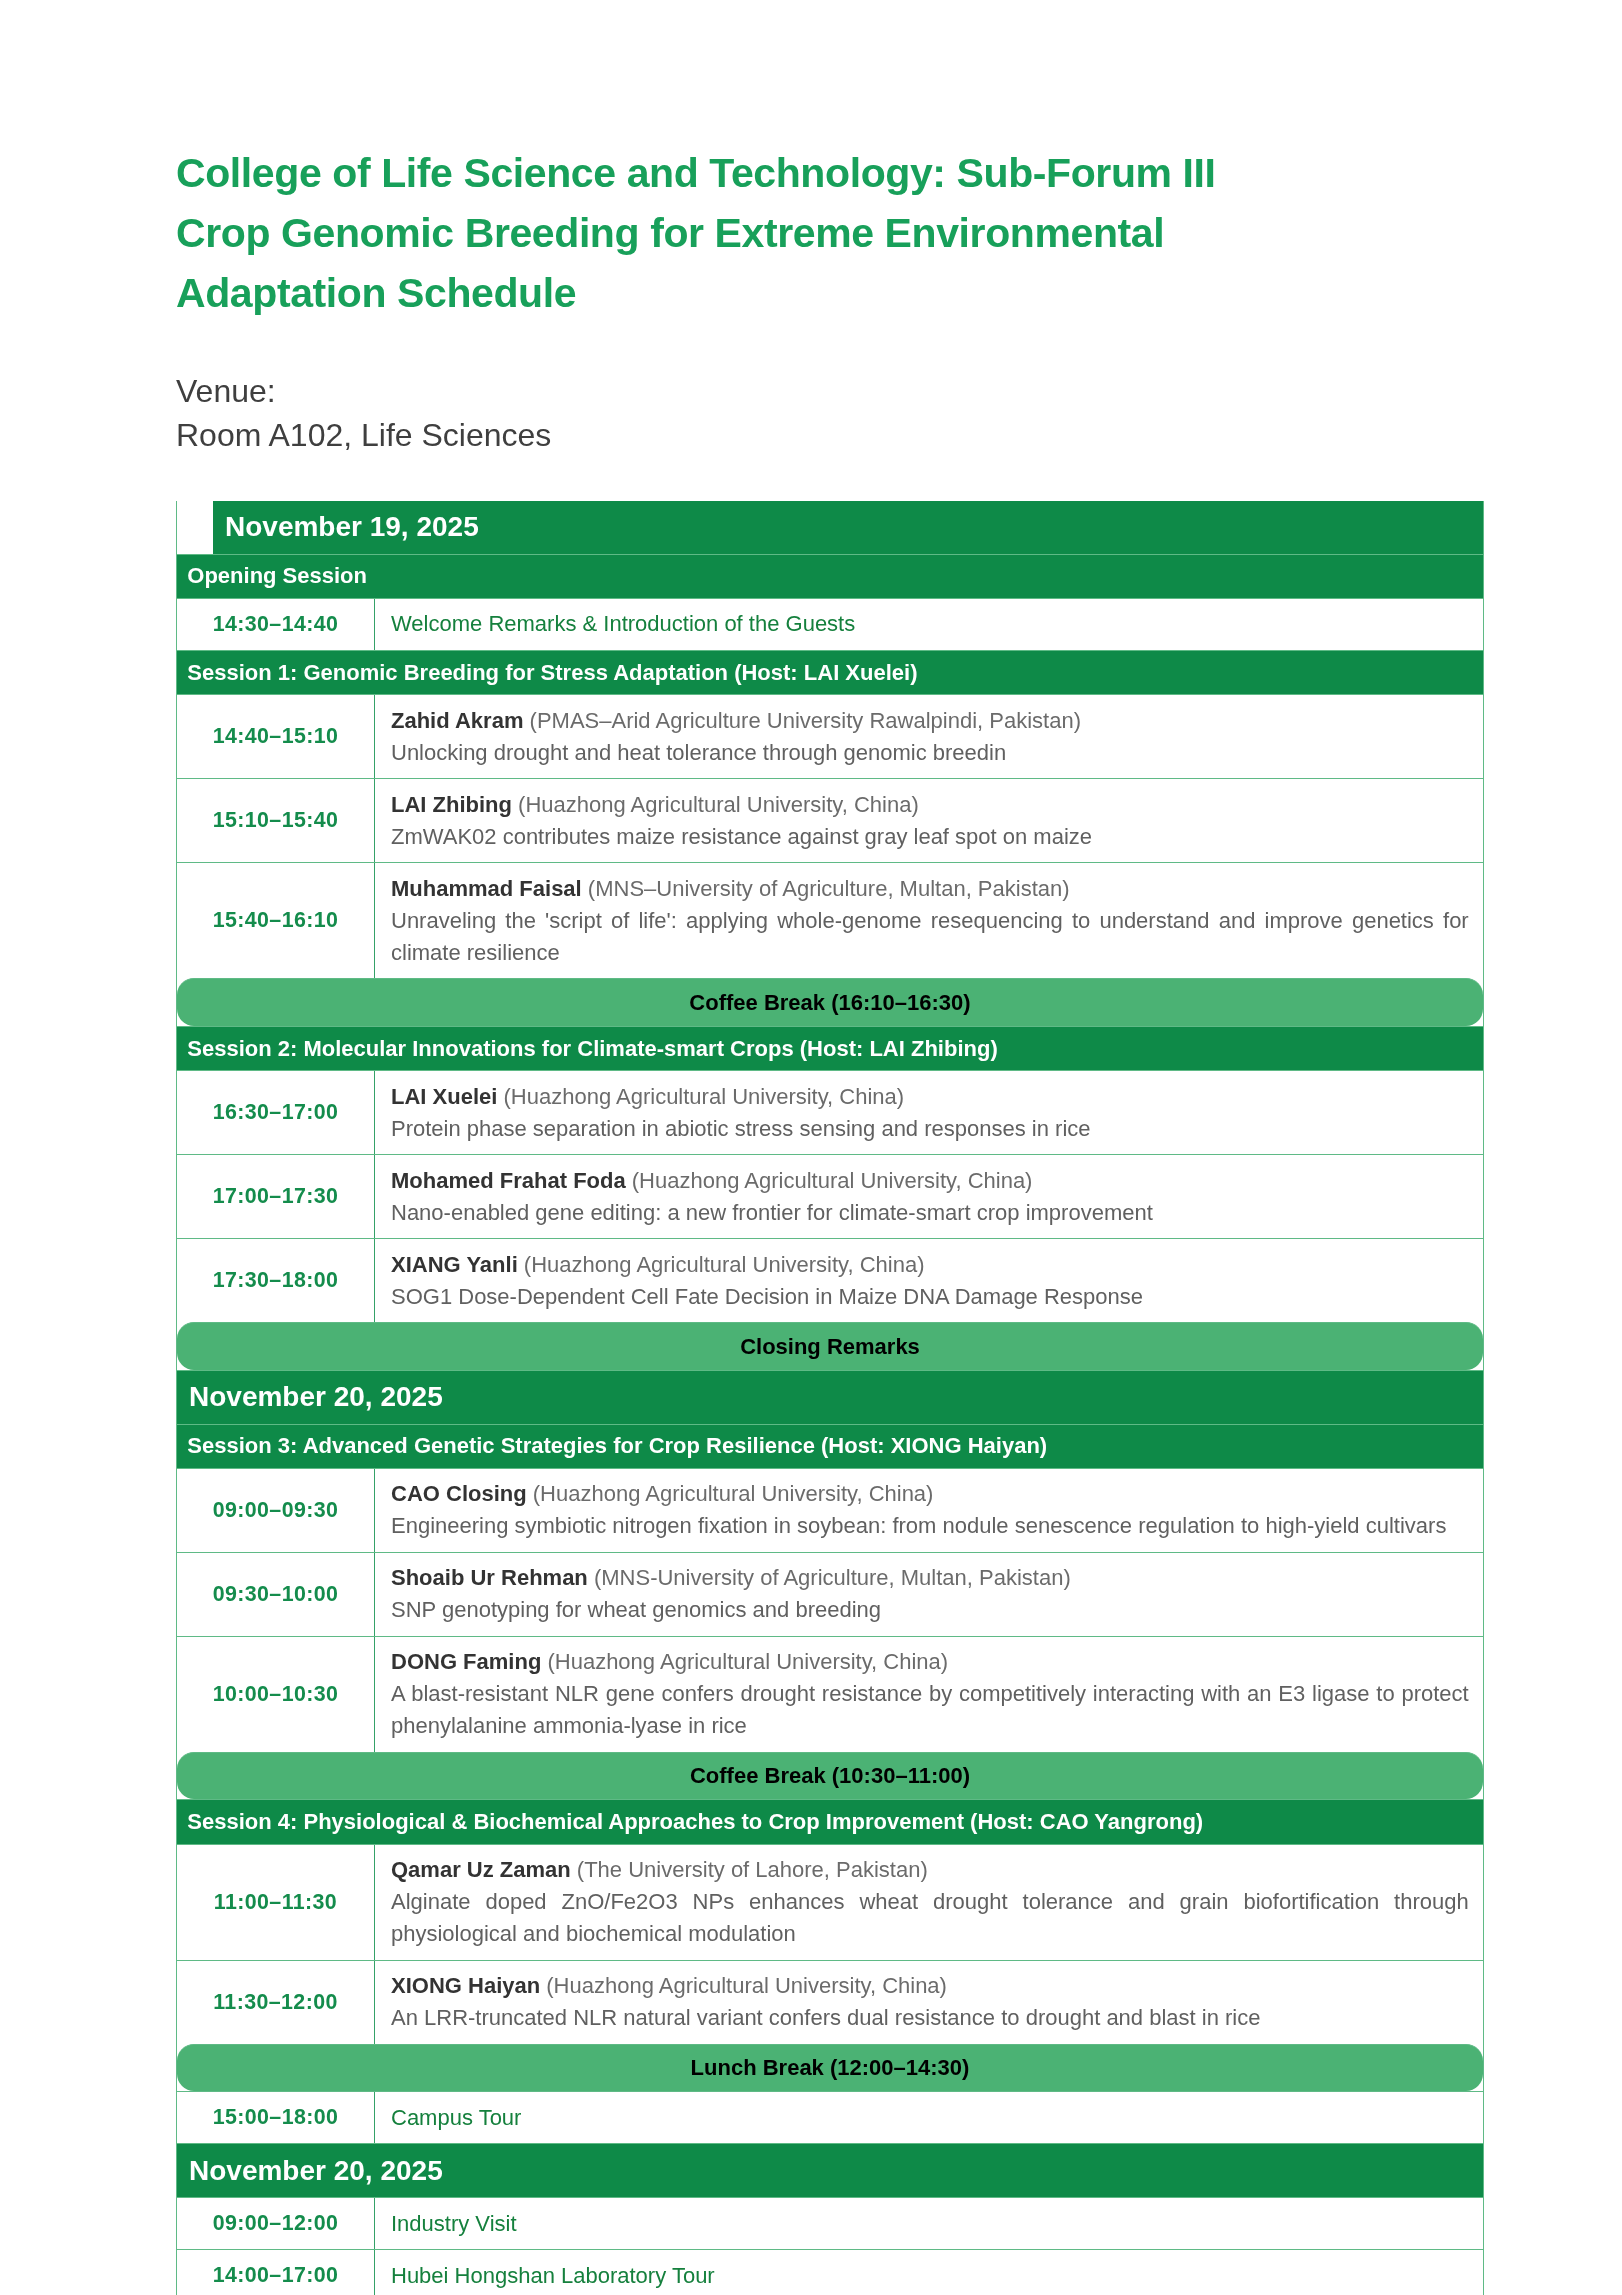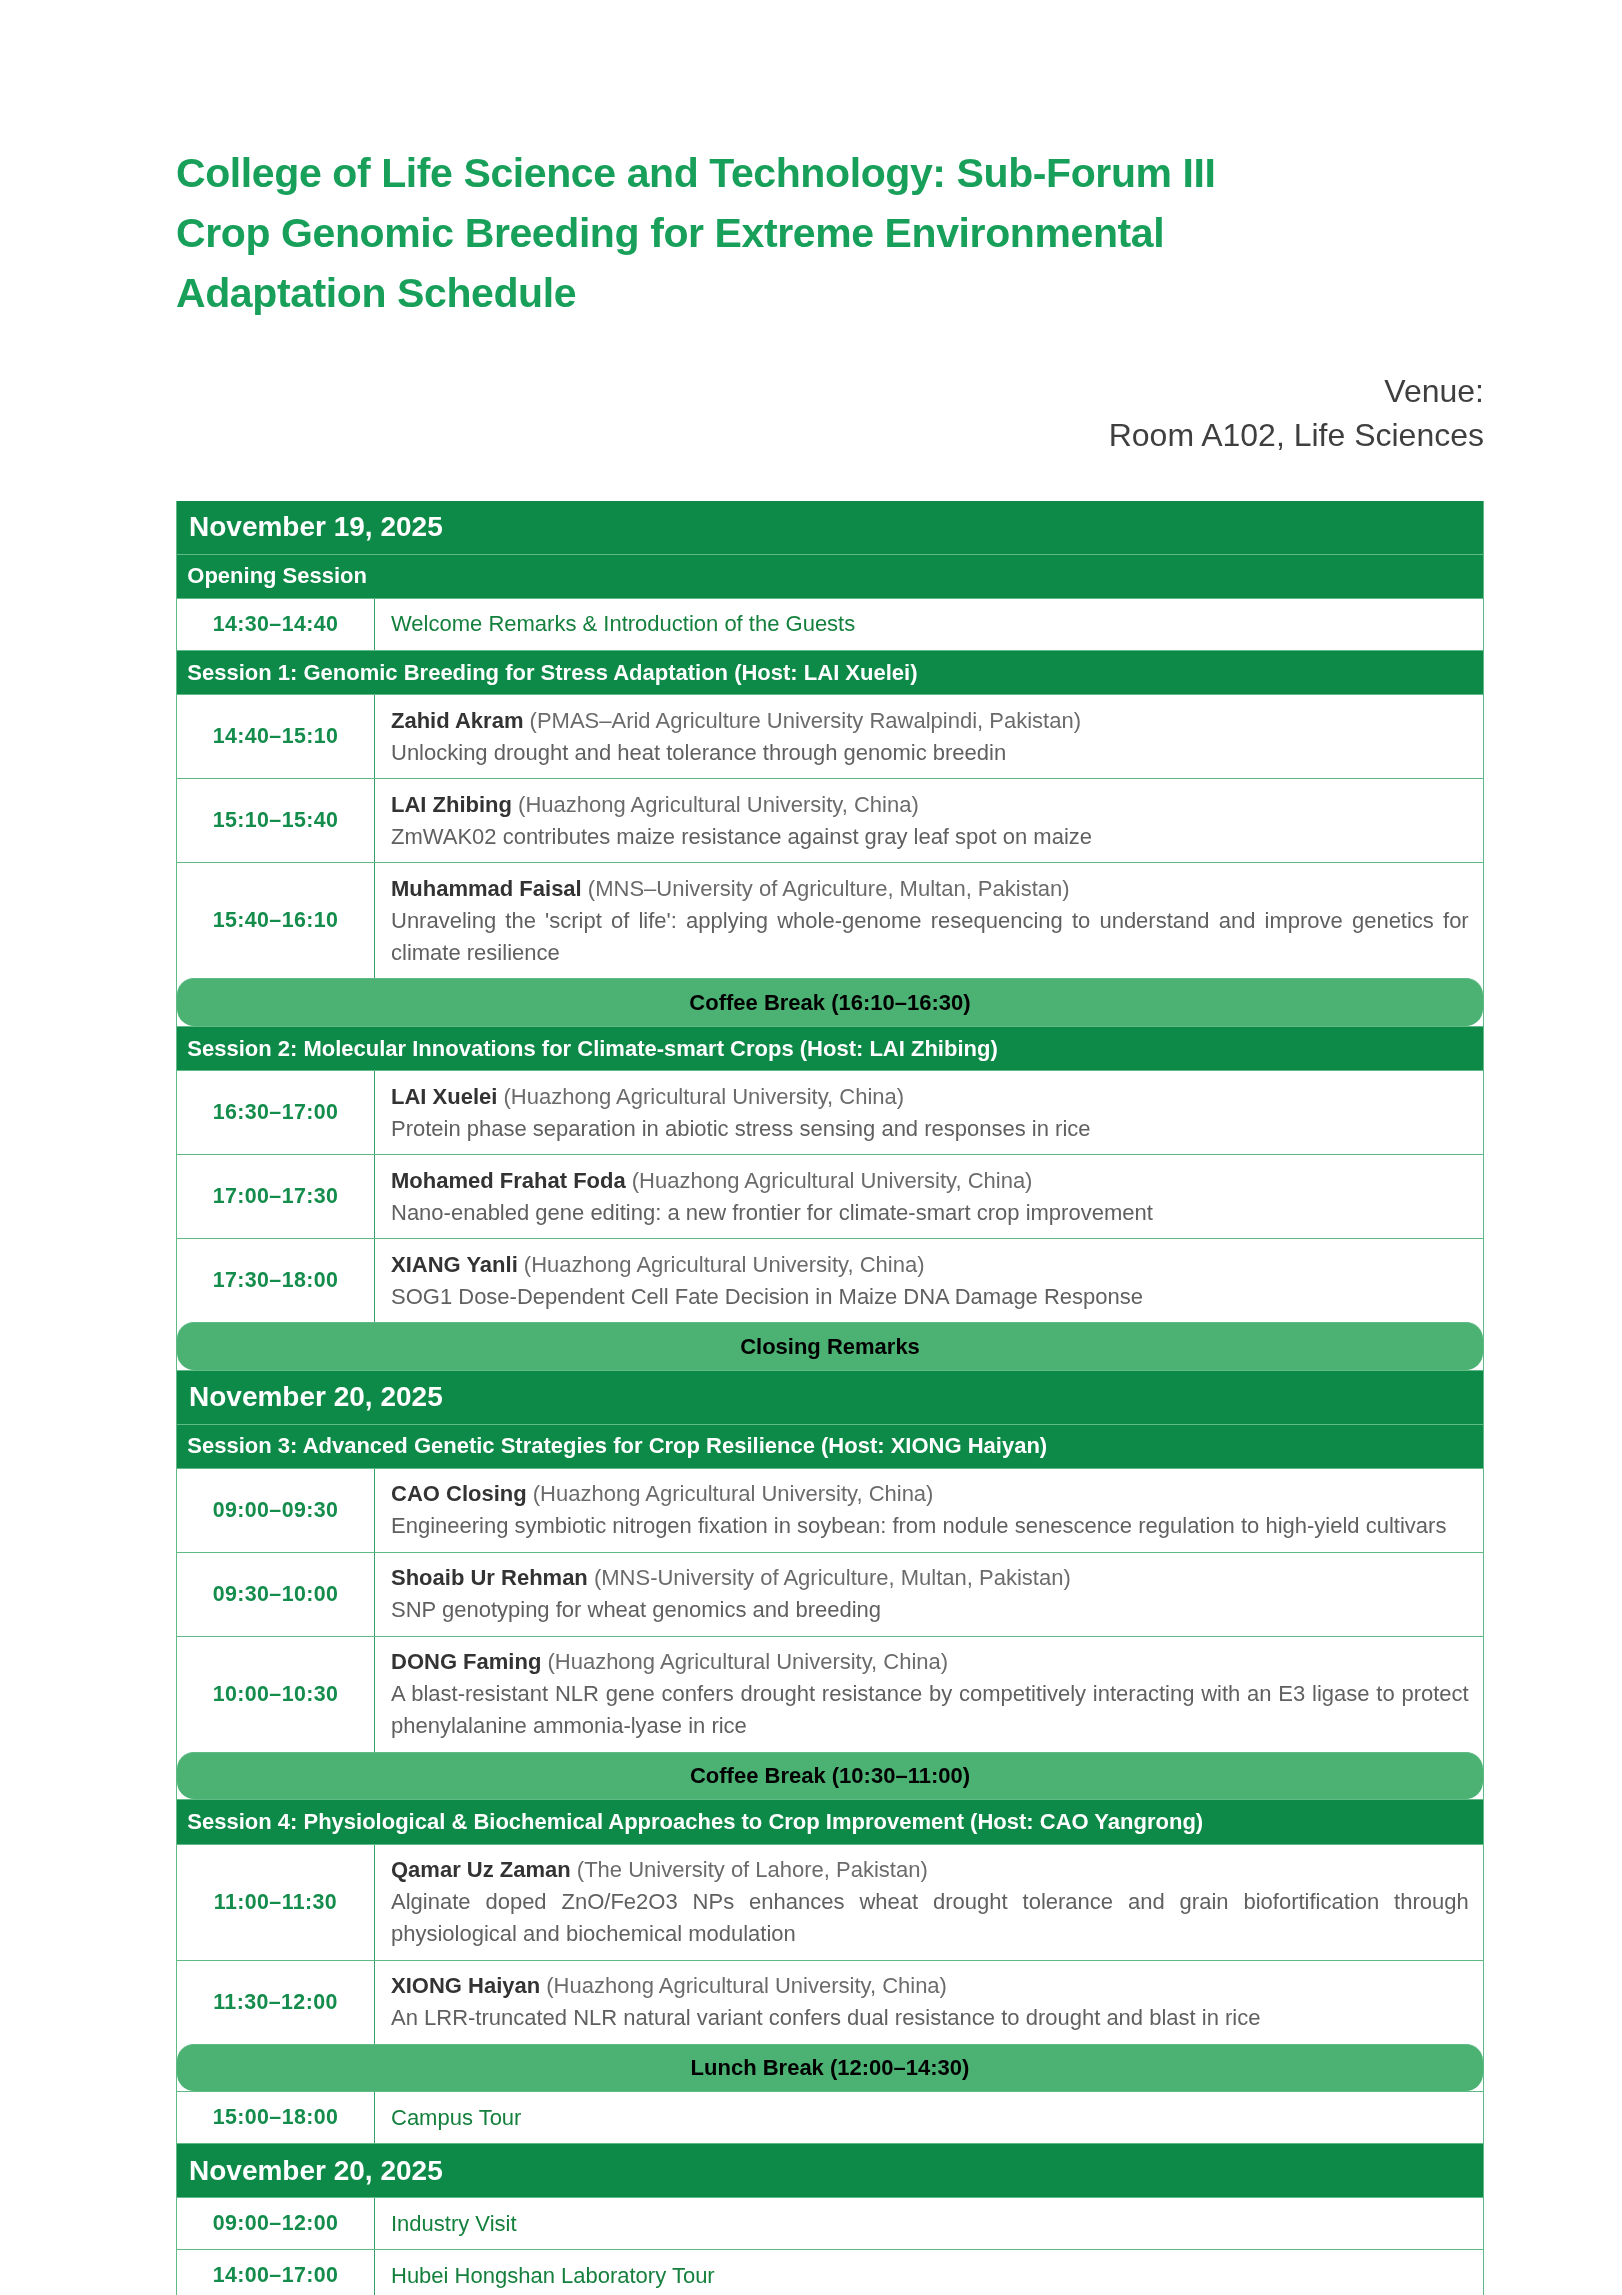--- a/index.html
+++ b/index.html
@@ -34,30 +34,29 @@
     white-space: pre-line;
     letter-spacing: -0.4px;
   }
   .venue {
     margin-top: 46px;
     color: #3f3f3f;
     font-size: 32px;
     font-weight: 400;
     line-height: 44px;
     white-space: pre-line;
-    text-align: right;
   }
   .table {
     margin-top: 44px;
     border-left: 1.6px solid var(--grid-green);
     border-right: 1.6px solid var(--grid-green);
     border-bottom: 1.6px solid var(--grid-green);
   }
   .row { border-top: 1.6px solid var(--grid-green); }
-  .row:first-child { border-top: none; }
+  .row:first-child { border-top: none; margin-left: 36px; }
   .row.date {
     background: var(--header-green);
     color: #ffffff;
     font-weight: bold;
     font-size: 28px;
     padding: 10.3px 12px;
   }
   .row.session {
     background: var(--header-green);
     color: #ffffff;

